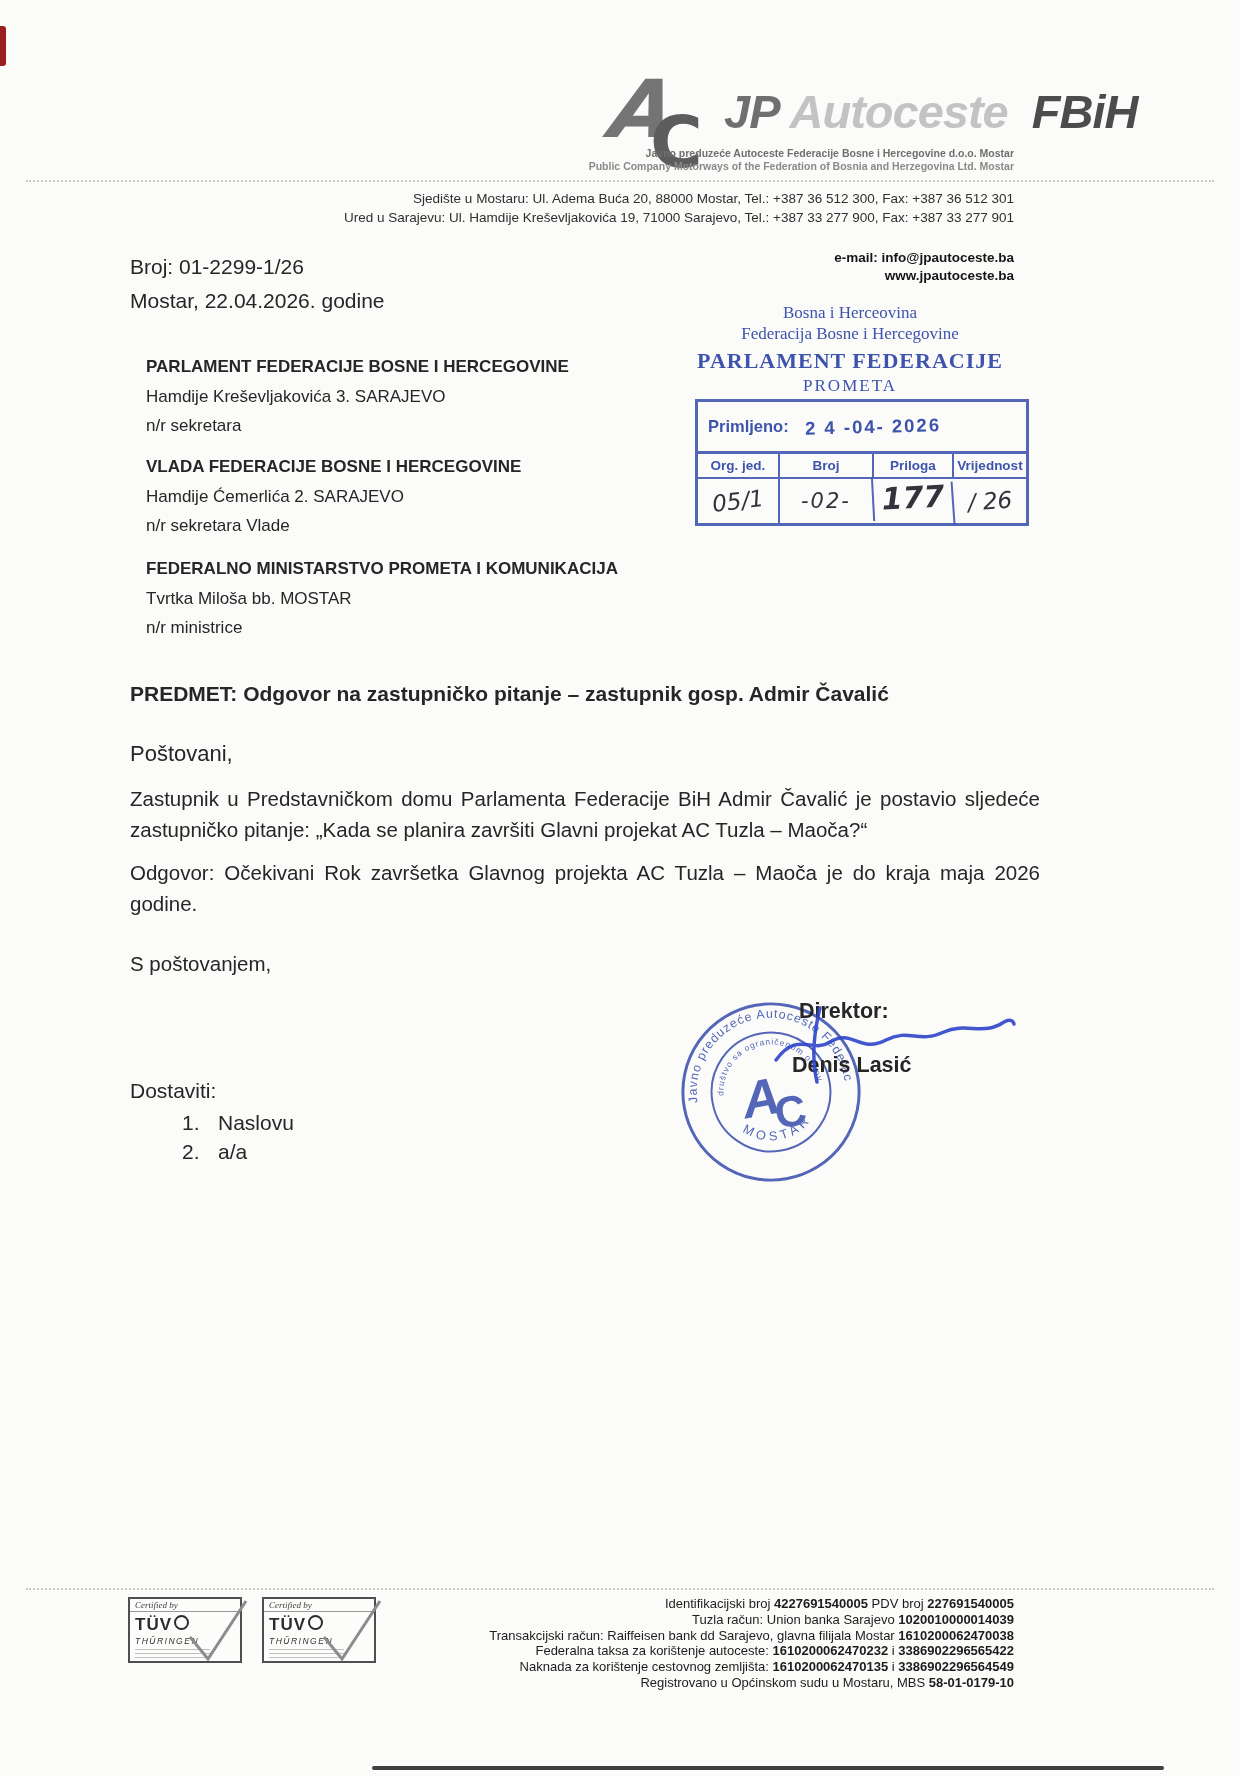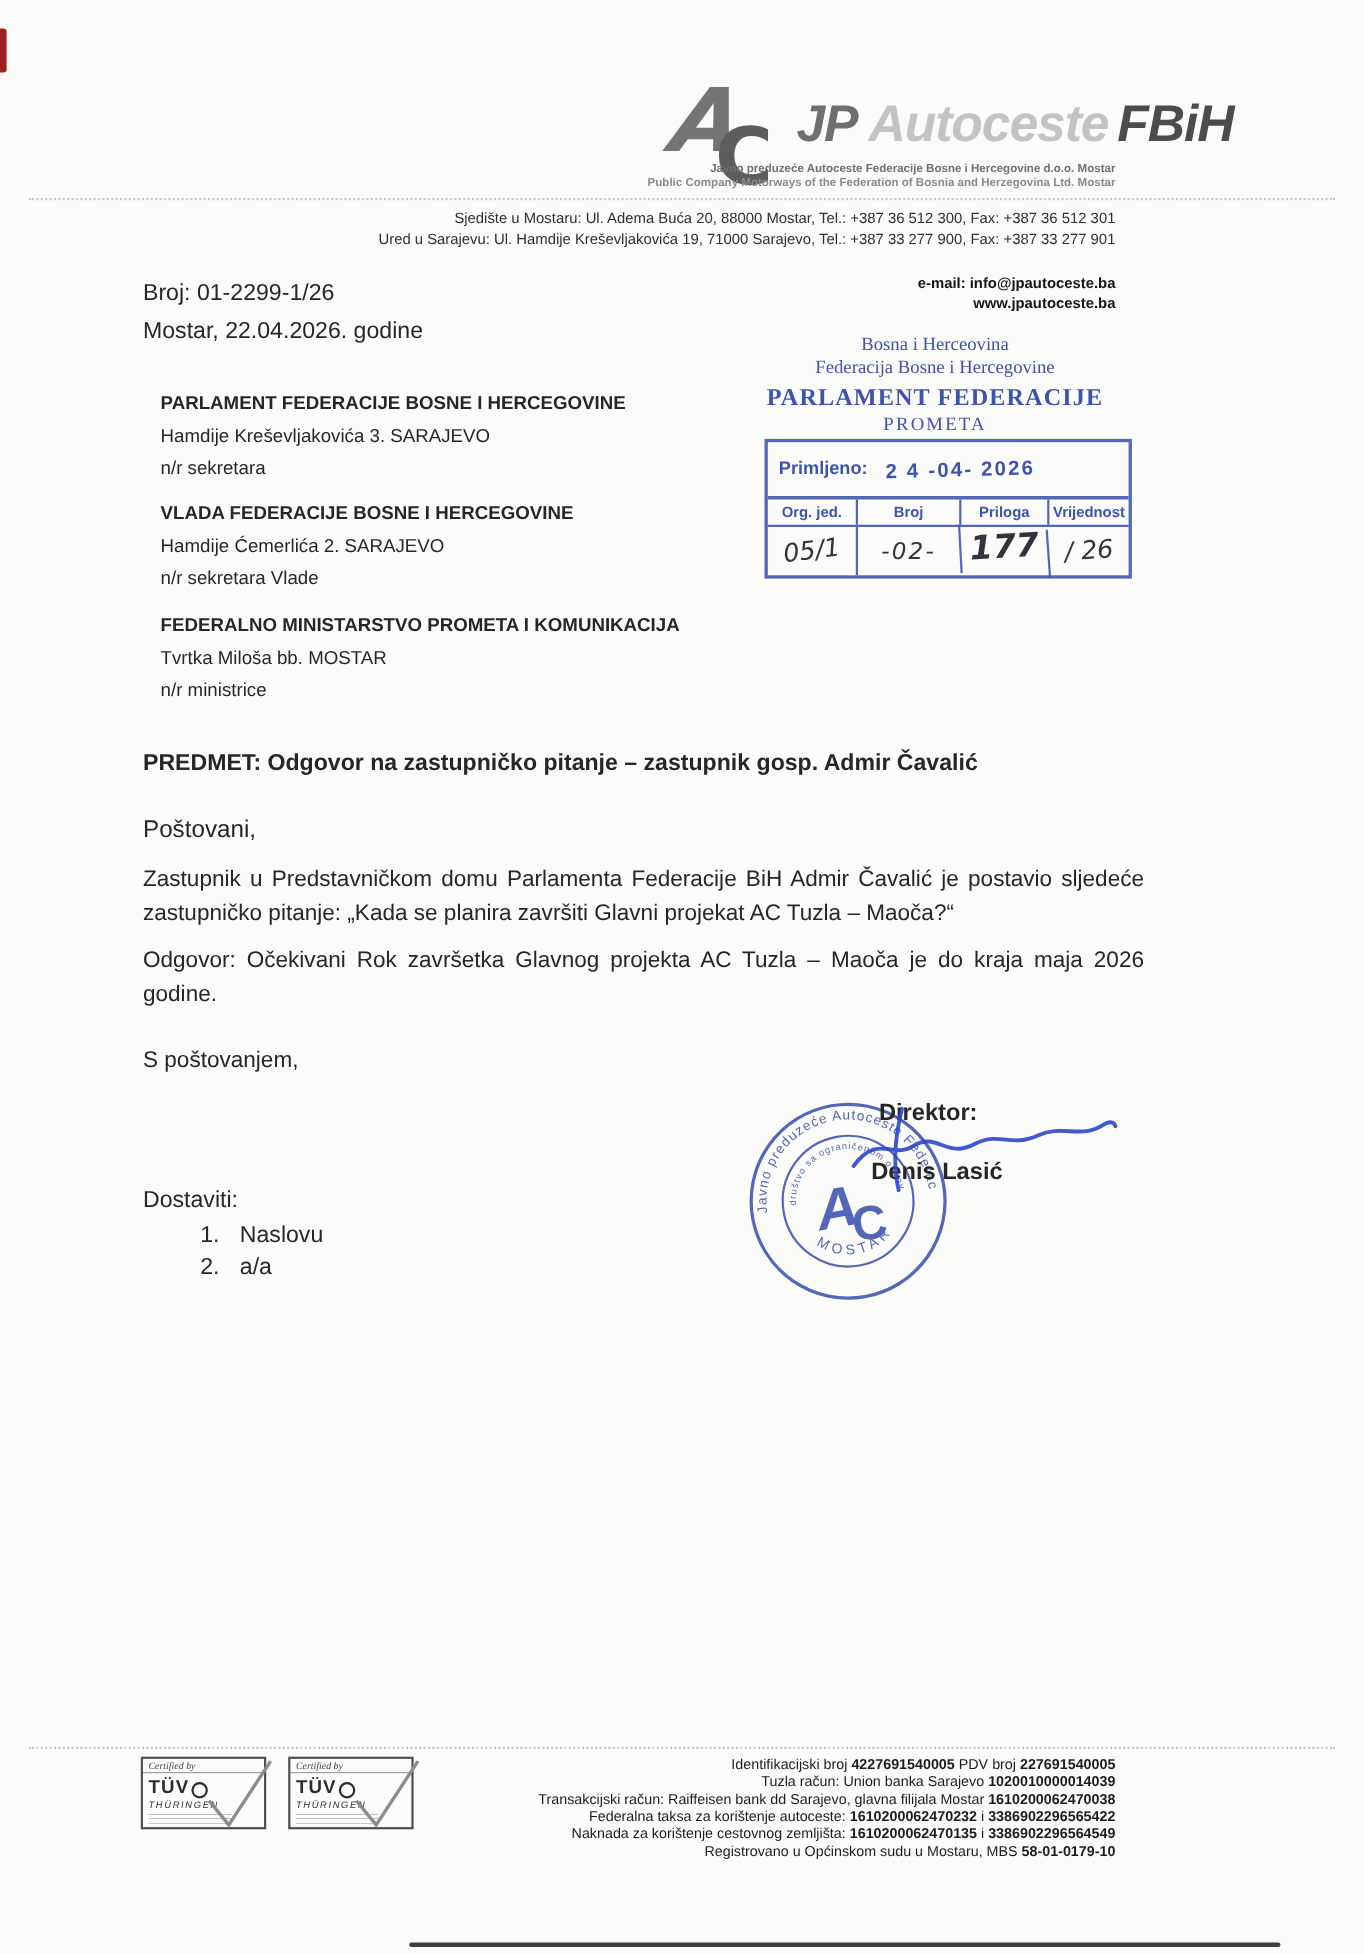--- a/index.html
+++ b/index.html
@@ -14,21 +14,21 @@
 
   
   #aclogo{left:612px;top:76px;width:110px;height:104px}
   .ac-a{position:absolute;left:0;top:-6px;font-family:"DejaVu Sans",sans-serif;font-style:italic;
         font-weight:bold;font-size:80px;line-height:1;color:#747474;transform:skewX(-10deg)}
   .ac-c{position:absolute;left:38px;top:30px;font-family:"DejaVu Sans",sans-serif;
         font-weight:bold;font-size:72px;line-height:1;color:#5d5d5d}
   #brand{left:724px;top:84px;font-style:italic;font-weight:bold;font-size:47px;
          letter-spacing:-1px;white-space:nowrap}
   #brand .jp{color:#6f6f6f;margin-right:10px}
-  #brand .auto{color:#c3c3c3;margin-right:8px}
+  #brand .auto{color:#c3c3c3;margin-right:24px}
   #brand .fbih{color:#4c4c4c}
   #subtt{right:226px;top:147px;text-align:right;font-weight:bold;
          font-size:10.5px;line-height:13px;color:#6f6f6f}
   #subtt .en{color:#8a8a8a}
 
   .dotline{border-top:2px dotted #c8c8c6;height:0}
   #sep1{left:26px;top:180px;width:1188px}
   #sep2{left:26px;top:1588px;width:1188px}
 
   #addr{right:226px;top:190px;text-align:right;font-size:13.5px;line-height:18.5px;color:#2f2f2f}
@@ -82,21 +82,21 @@
   #dostaviti{left:130px;top:1079px;font-size:21px}
   .dlist{margin-top:6px}
   .ditem{display:flex;margin-left:52px;line-height:28.5px}
   .dnum{width:36px}
 
   
   .tuv{top:1597px;width:114px;height:66px;border:2px solid #4f4f4f;background:#fcfcfb}
   #tuv1{left:128px}#tuv2{left:262px}
   .certby{font-family:"Liberation Serif",serif;font-style:italic;font-size:9px;color:#3e3e3e;
           padding:1px 5px;border-bottom:1px solid #9a9a9a}
-  .trow2{display:flex;align-items:flex-end;gap:2px;padding:3px 5px 0}
+  .trow2{display:flex;align-items:flex-start;gap:2px;padding:3px 5px 0}
   .tword{font-weight:bold;font-size:17px;letter-spacing:1px;color:#2c2c2c}
   .tcirc{width:15px;height:15px;border:2px solid #2c2c2c;border-radius:50%}
   .thur{font-size:8.5px;letter-spacing:1.5px;color:#303030;padding:1px 5px;font-style:italic}
   .tlines{margin:2px 5px 0;width:75px;height:9px;opacity:.55;
           background:repeating-linear-gradient(#8d8d8d 0 1px,transparent 1px 4px)}
   .tcheck{position:absolute;right:-14px;top:0;width:74px;height:72px;overflow:visible}
 
   
   #foot{right:226px;top:1596px;text-align:right;font-size:13px;line-height:15.8px;color:#1c1c1c}
   .b{font-weight:bold}

